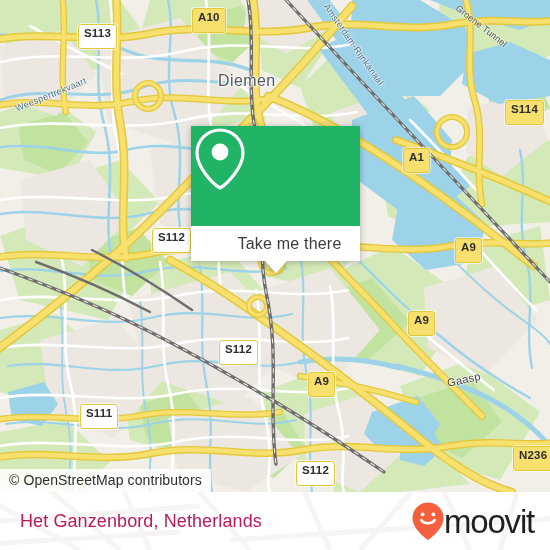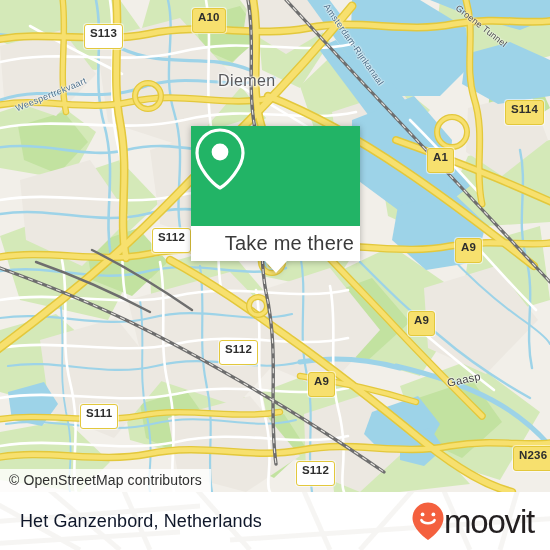--- a/index.html
+++ b/index.html
@@ -93,21 +93,21 @@
   #callout-bottom {
     height: 35px;
     background: #ffffff;
     display: flex;
     align-items: center;
     justify-content: center;
     position: relative;
   }
   #callout-label {
     color: #3b3b3b;
-    font-size: 20px;
+    font-size: 16px;
     letter-spacing: .2px;
     margin-left: 28px;
   }
   #callout-tail {
     position: absolute;
     left: 50%;
     top: 100%;
     margin-left: -11px;
     width: 0; height: 0;
     border-left: 11px solid transparent;
@@ -138,21 +138,21 @@
   #footer-watermark {
     position: absolute;
     left: 0; top: 0;
     width: 550px; height: 58px;
     opacity: .55;
   }
   #footer-title {
     position: absolute;
     left: 20px; top: 50%;
     transform: translateY(-50%);
-    color: #0f172a;
+    color: #be185d;
     font-size: 18px;
     letter-spacing: .1px;
     z-index: 2;
   }
   #footer-logo {
     position: absolute;
     right: 16px; top: 50%;
     transform: translateY(-50%);
     display: flex;
     align-items: center;
@@ -364,24 +364,24 @@
     </svg>
 
     <div class="maplabel place-label" style="left:183px; top:72px;">Diemen</div>
     <div class="maplabel place-label" style="left:518px; top:157px;">Muiderberg</div>
 
     <div class="maplabel water-label" style="left:14px; top:104px; transform:rotate(-22deg); transform-origin:left top;">Weespertrekvaart</div>
     <div class="maplabel water-label" style="left:330px; top:2px; transform:rotate(55deg); transform-origin:left top;">Amsterdam-Rijnkanaal</div>
     <div class="maplabel water-label dark" style="left:446px; top:377px; transform:rotate(-12deg); transform-origin:left top; font-size:11px;">Gaasp</div>
     <div class="maplabel tunnel-label" style="left:460px; top:3px; transform:rotate(38deg); transform-origin:left top;">Groene Tunnel</div>
 
-    <div class="shield hollow" style="left:84px;  top:24px;">S113</div>
+    <div class="shield hollow" style="left:78px;  top:24px;">S113</div>
     <div class="shield" style="left:192px; top:8px;">A10</div>
     <div class="shield" style="left:505px; top:100px;">S114</div>
-    <div class="shield" style="left:427px; top:148px;">A1</div>
+    <div class="shield" style="left:403px; top:148px;">A1</div>
     <div class="shield hollow" style="left:152px; top:228px;">S112</div>
     <div class="shield" style="left:455px; top:238px;">A9</div>
     <div class="shield" style="left:408px; top:311px;">A9</div>
     <div class="shield hollow" style="left:219px; top:340px;">S112</div>
     <div class="shield" style="left:308px; top:372px;">A9</div>
     <div class="shield hollow" style="left:80px;  top:404px;">S111</div>
     <div class="shield" style="left:513px; top:446px;">N236</div>
     <div class="shield hollow" style="left:296px; top:461px;">S112</div>
 
     <div id="callout">

